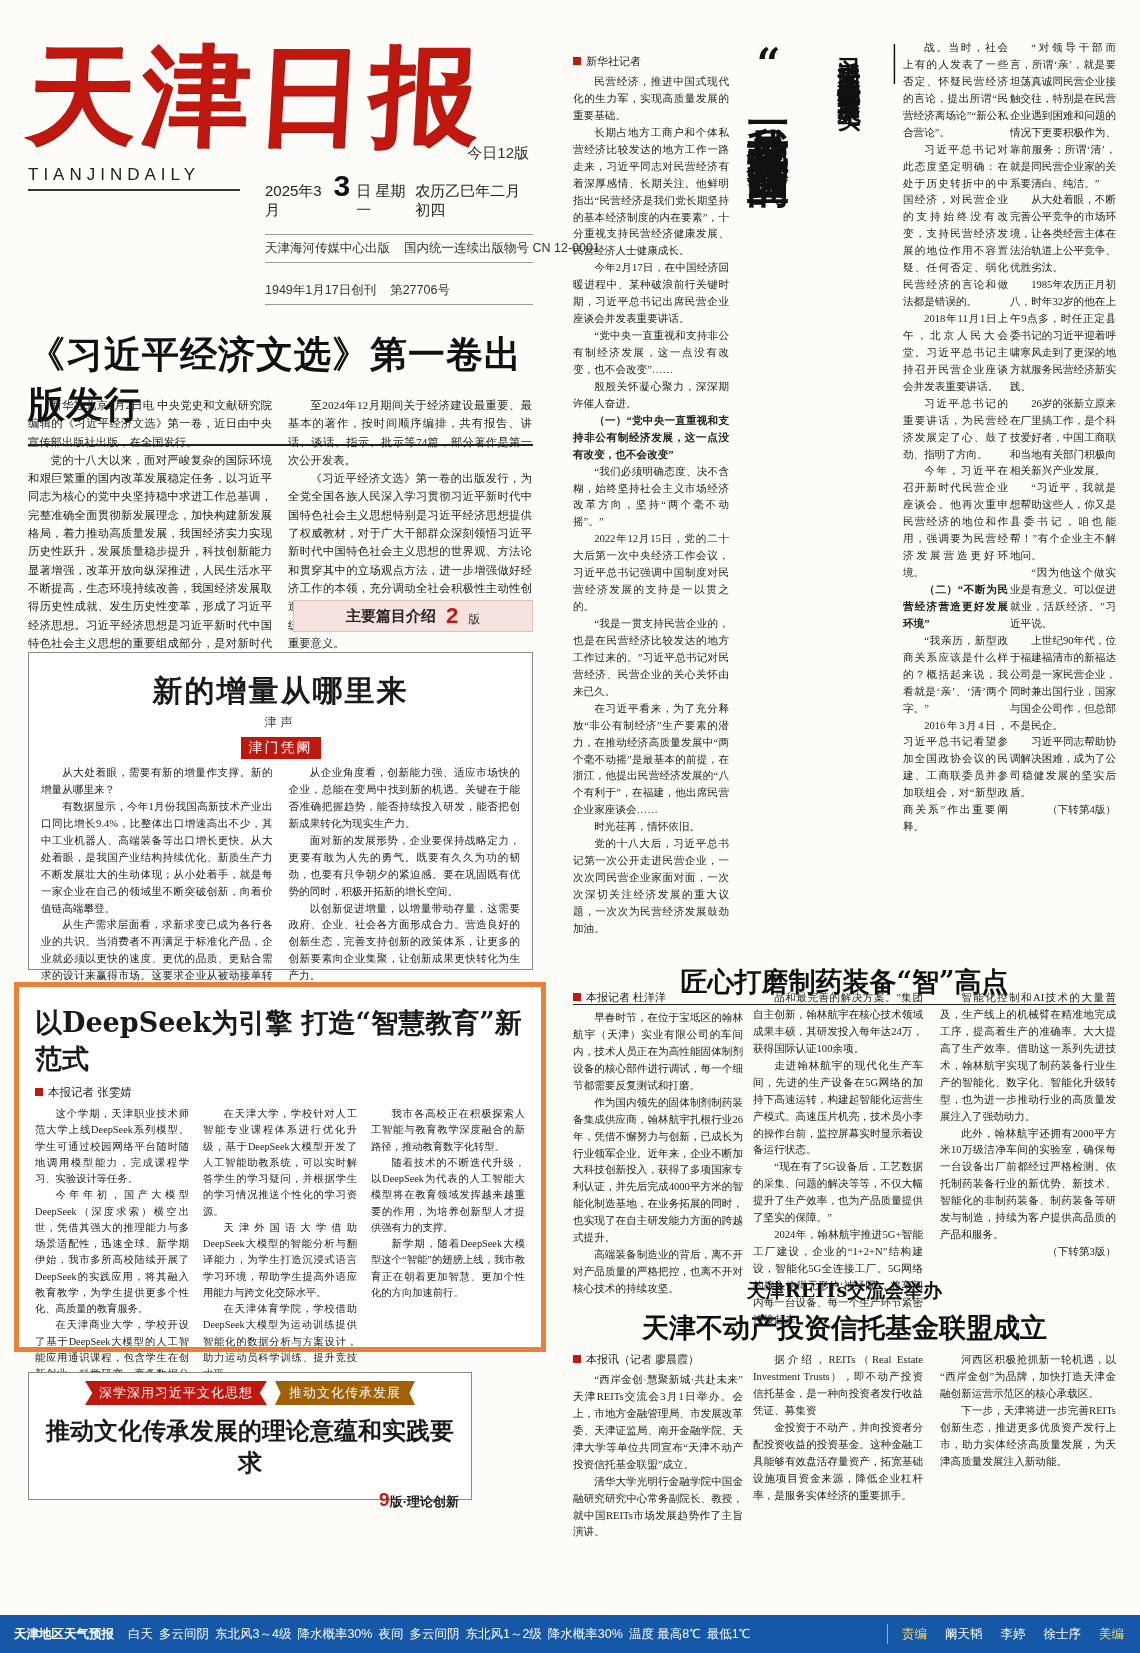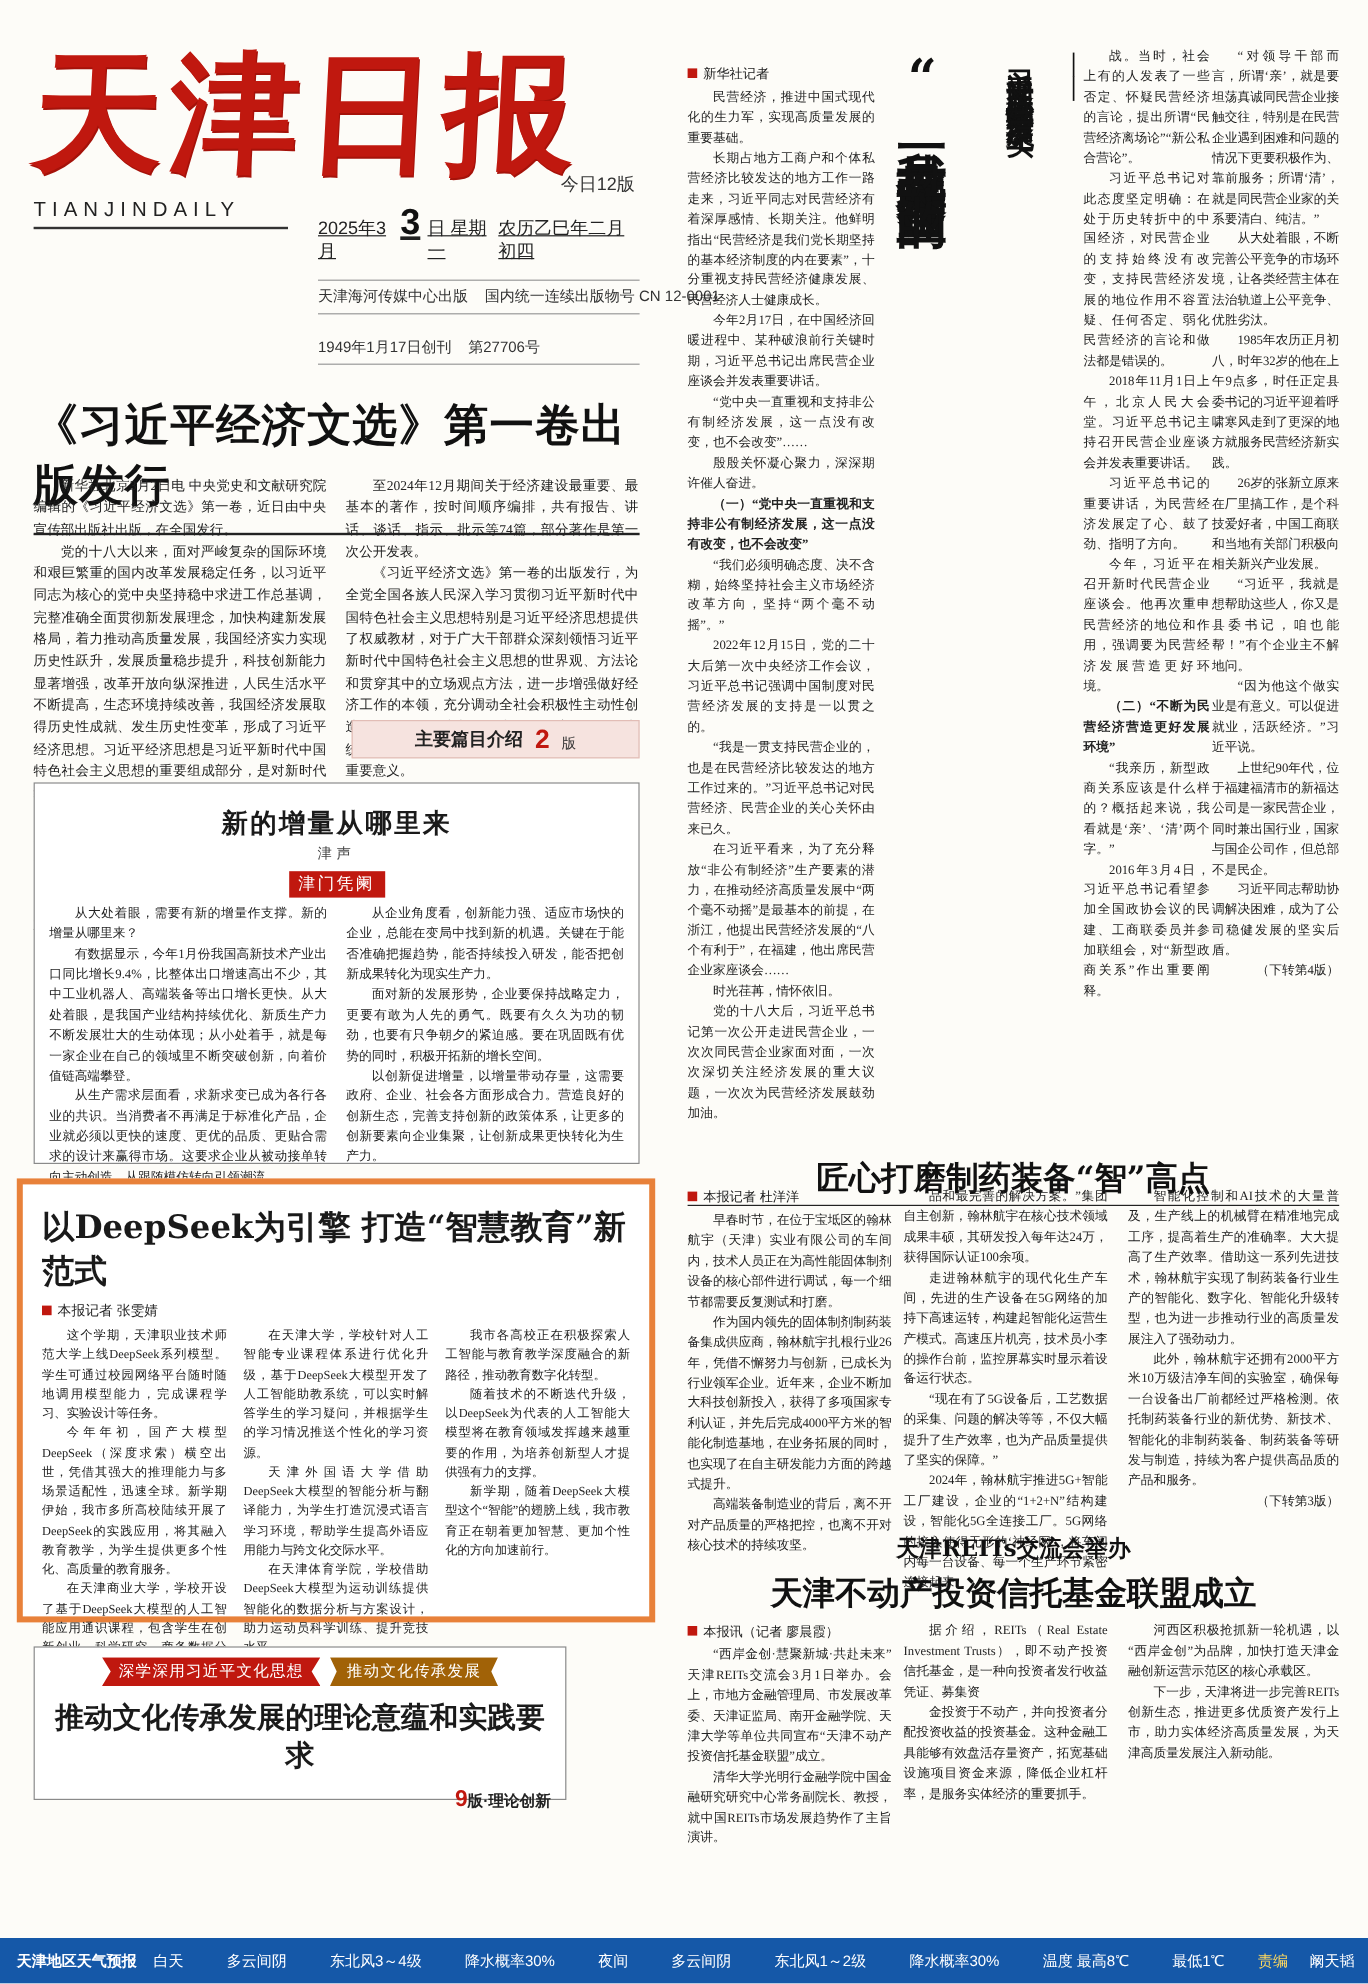--- a/index.html
+++ b/index.html
@@ -34,21 +34,21 @@
     margin-top:2px;
   }
   .logo-rule { border-top:2px solid #333; width:212px; margin-top:4px; }
   .mast-right {
     position:absolute; right:0; top:116px; width:268px;
     font-family:"Liberation Sans", sans-serif;
   }
   .mast-today { font-size:15px; color:#333; text-align:right; padding-right:4px; }
   .mast-date-row {
     display:flex; align-items:baseline; justify-content:flex-end;
-    margin-top:6px; font-size:15px; color:#222; gap:3px;text-decoration:underline;
+    margin-top:6px; font-size:15px; color:#222; gap:3px;
   }
   .mast-date-row .big {
     font-size:30px; font-weight:bold; color:#111; margin:0 3px;
   }
   .mast-meta {
     margin-top:14px; font-size:12.5px; color:#333;
     border-top:1px solid #999; border-bottom:1px solid #999;
     padding:5px 0; display:flex; gap:14px; white-space:nowrap;
   }
   .mast-meta span { display:inline-block; }
@@ -85,21 +85,21 @@
   .section2-badge .num { font-size:22px; font-weight:bold; color:#c0180f; }
   .section2-badge .num small { font-size:12px; color:#333; font-weight:normal; }
 
   
   .box-a {
     position:absolute; left:28px; top:652px; width:505px; height:318px;
     border:1px solid #8a8a8a; background:#fff; padding:10px 12px;
   }
   .box-a h2 {
     margin:8px 0 2px; text-align:center; font-family:"DejaVu Serif", serif;
-    font-size:22px; font-weight:bold; letter-spacing:2px;
+    font-size:30px; font-weight:bold; letter-spacing:2px;
   }
   .box-a .byline { text-align:center; font-size:12px; color:#444; margin-bottom:4px; letter-spacing:4px;}
   .stamp {
     display:inline-block; background:#c0180f; color:#fff;
     font-family:"Liberation Sans", sans-serif; font-size:14px;
     padding:2px 8px; letter-spacing:2px; margin:2px 0 4px;
   }
   .box-a-cols { display:flex; gap:16px; margin-top:2px; }
   .box-a-cols .col { width:232px; }
   .box-a-cols .body-text { font-size:10.6px; line-height:1.6; }
@@ -198,21 +198,21 @@
   #rc9 { left:940px; top:1352px; width:176px; }
 
   
   .footer {
     position:absolute; left:0; bottom:0; width:1140px; height:38px;
     background:#1558a8; color:#fff;
     font-family:"Liberation Sans", sans-serif; font-size:12.5px;
     display:flex; align-items:center;
   }
   .footer .label { padding:0 14px; font-weight:bold; white-space:nowrap; }
-  .footer .items { display:flex; gap:36px; flex:1; white-space:nowrap; }
+  .footer .items { display:flex; gap:6px; flex:1; white-space:nowrap; }
   .footer .divider { width:1px; height:20px; background:#8ab4e0; margin:0 14px; }
   .footer .credits { display:flex; gap:18px; padding-right:16px; white-space:nowrap; }
   .footer .yellow { color:#ffd95e; }
 </style>
 </head>
 <body>
 
 <div class="page">
 
   <div class="masthead">

